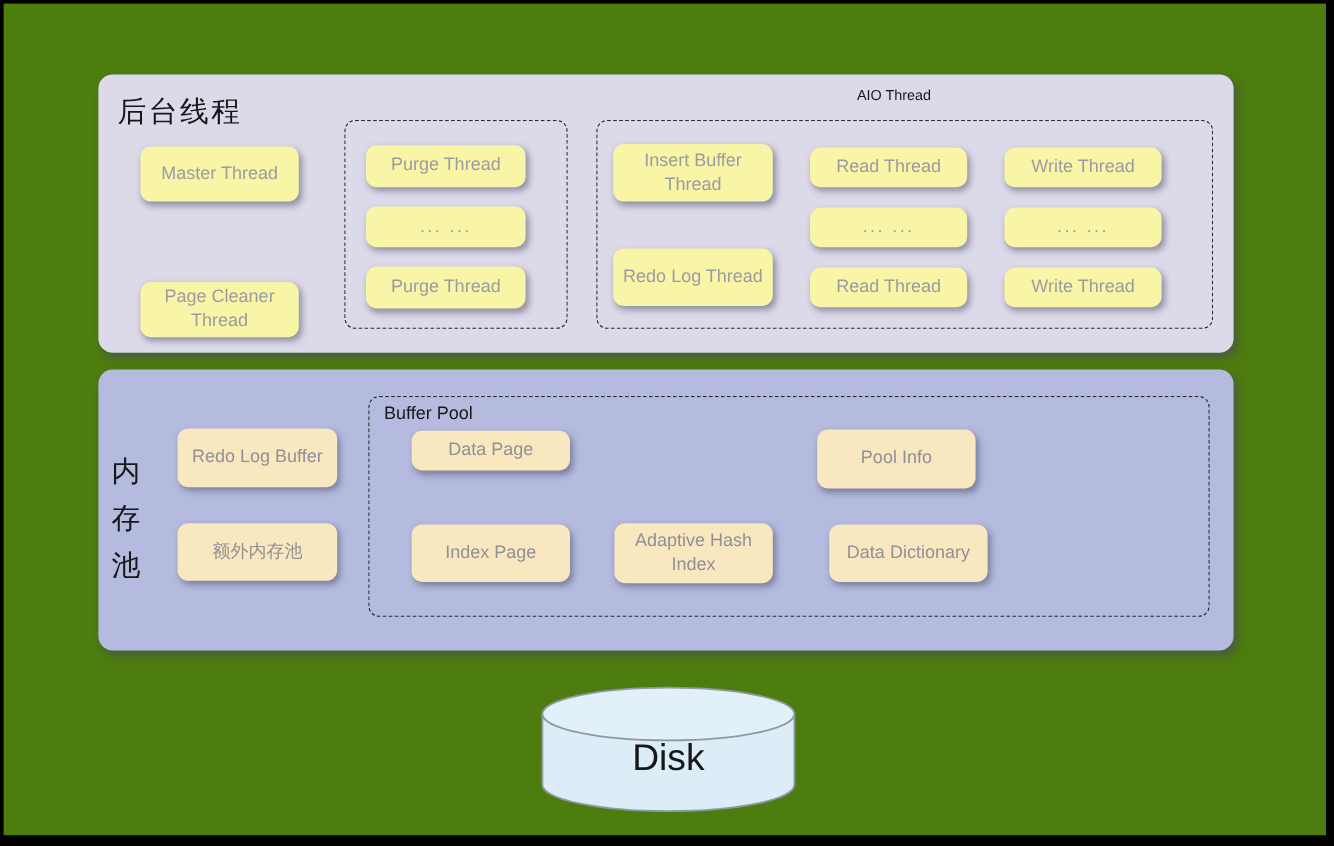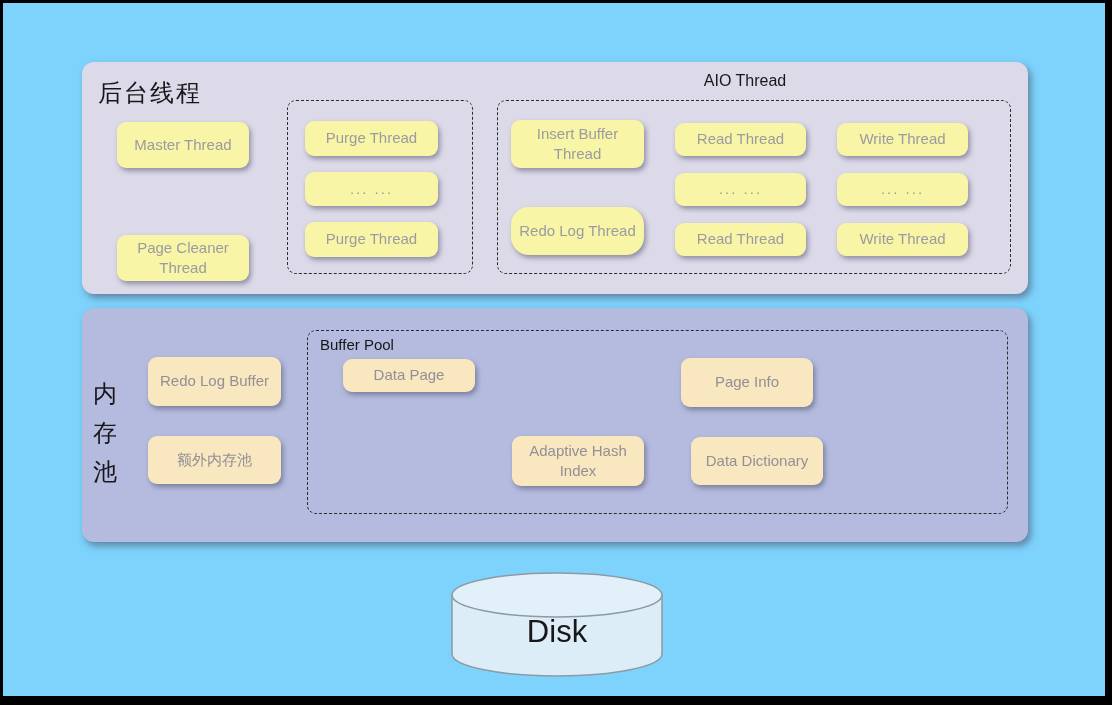--- a/index.html
+++ b/index.html
@@ -4,21 +4,21 @@
 <style>
   html,body{margin:0;padding:0;}
   body{
     width:1112px;height:705px;
     background:#000;
     font-family:"Liberation Sans","DejaVu Sans",sans-serif;
     position:relative;overflow:hidden;
   }
   .canvas{
     position:absolute;left:3px;top:3px;width:1102px;height:693px;
-    background:#7dd3fc;
+    background:#4d7c0f;
   }
   .panel{
     position:absolute;border-radius:12px;
     box-shadow:3px 4px 7px rgba(70,70,95,0.55);
   }
   .panel-top{left:79px;top:59px;width:946px;height:232px;background:#dcd9e9;}
   .panel-mem{left:79px;top:305px;width:946px;height:234px;background:#b4bbdf;}
   .panel-title{
     position:absolute;color:#17171a;font-size:24px;letter-spacing:2px;
   }
@@ -36,21 +36,21 @@
   .yellow{background:#f8f5a6;color:#9b9ba2;}
   .tan{background:#f9e7bf;color:#929097;}
   .green{background:#e9fae2;color:#959daf;font-size:27px;letter-spacing:1px;}
   .dashed{
     position:absolute;border:1px dashed #2b2b2b;border-radius:9px;padding-left:16px;
   }
   .group-label{
     position:absolute;color:#17171a;font-size:15px;
   }
   .aio-label{
-    position:absolute;text-align:center;color:#17171a;font-size:16px;
+    position:absolute;text-align:center;color:#17171a;font-size:12px;
   }
   .dots{letter-spacing:2px;}
   .disk-wrap{position:absolute;left:447px;top:567px;width:214px;height:110px;}
   .disk-label{
     position:absolute;left:0;top:44px;width:214px;text-align:center;
     font-size:31px;color:#17171a;
   }
 </style>
 </head>
 <body>
@@ -67,21 +67,21 @@
     <div class="dashed" style="left:205px;top:38px;width:168px;height:172px;">
       <div class="box yellow" style="left:17px;top:20px;width:133px;height:35px;">Purge Thread</div>
       <div class="box yellow dots" style="left:17px;top:71px;width:133px;height:34px;">... ...</div>
       <div class="box yellow" style="left:17px;top:121px;width:133px;height:35px;">Purge Thread</div>
     </div>
 
     <div class="aio-label" style="left:415px;top:10px;width:496px;">AIO Thread</div>
 
     <div class="dashed" style="left:415px;top:38px;width:496px;height:172px;">
       <div class="box yellow" style="left:13px;top:19px;width:133px;height:48px;">Insert Buffer Thread</div>
-      <div class="box yellow" style="left:13px;top:106px;width:133px;height:48px;border-radius:18px;">Redo Log Thread</div>
+      <div class="box yellow" style="left:13px;top:106px;width:133px;height:48px;">Redo Log Thread</div>
 
       <div class="box yellow" style="left:177px;top:22px;width:131px;height:33px;">Read Thread</div>
       <div class="box yellow dots" style="left:177px;top:72px;width:131px;height:33px;">... ...</div>
       <div class="box yellow" style="left:177px;top:122px;width:131px;height:33px;">Read Thread</div>
 
       <div class="box yellow" style="left:339px;top:22px;width:131px;height:33px;">Write Thread</div>
       <div class="box yellow dots" style="left:339px;top:72px;width:131px;height:33px;">... ...</div>
       <div class="box yellow" style="left:339px;top:122px;width:131px;height:33px;">Write Thread</div>
     </div>
   </div>
@@ -90,22 +90,23 @@
     <div class="vert-title" style="left:9px;top:66px;">内存池</div>
 
     <div class="box tan" style="left:66px;top:49px;width:133px;height:49px;">Redo Log Buffer</div>
 
     <div class="box tan" style="left:66px;top:128px;width:133px;height:48px;">额外内存池</div>
 
     <div class="dashed" style="left:225px;top:22px;width:683px;height:182px;">
       <div class="group-label" style="left:12px;top:5px;">Buffer Pool</div>
 
       <div class="box tan" style="left:35px;top:28px;width:132px;height:33px;">Data Page</div>
-      <div class="box tan" style="left:373px;top:27px;width:132px;height:49px;">Page Info</div>
+      <div class="box tan" style="left:373px;top:27px;width:132px;height:49px;">Pool Info</div>
 
+      <div class="box tan" style="left:35px;top:106px;width:132px;height:48px;">Index Page</div>
       <div class="box tan" style="left:204px;top:105px;width:132px;height:50px;">Adaptive Hash Index</div>
       <div class="box tan" style="left:383px;top:106px;width:132px;height:48px;">Data Dictionary</div>
 
     </div>
   </div>
 
   <div class="disk-wrap">
     <svg width="214" height="110" viewBox="0 0 214 110">
       <path d="M 2 25 L 2 84 A 105 22 0 0 0 212 84 L 212 25" fill="#ddedf7" stroke="#8f99a4" stroke-width="1.5"></path>
       <ellipse cx="107" cy="25" rx="105" ry="22" fill="#e2f0f9" stroke="#8f99a4" stroke-width="1.5"></ellipse>

